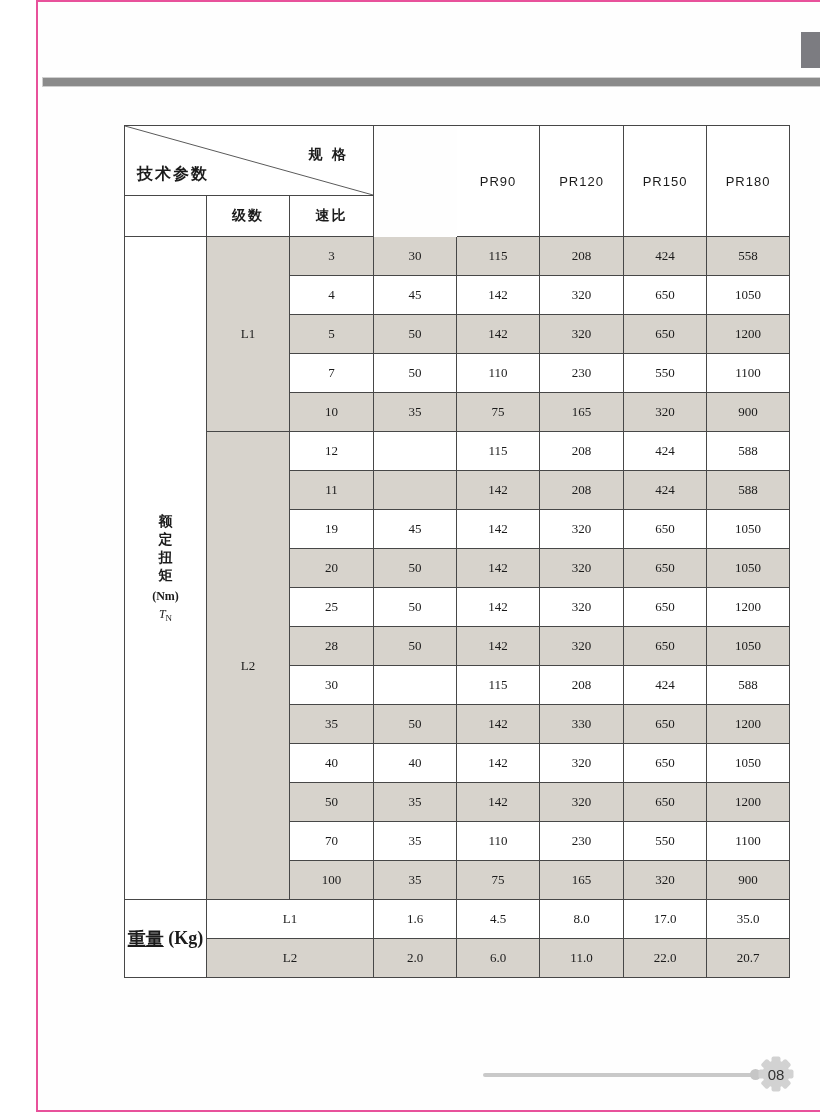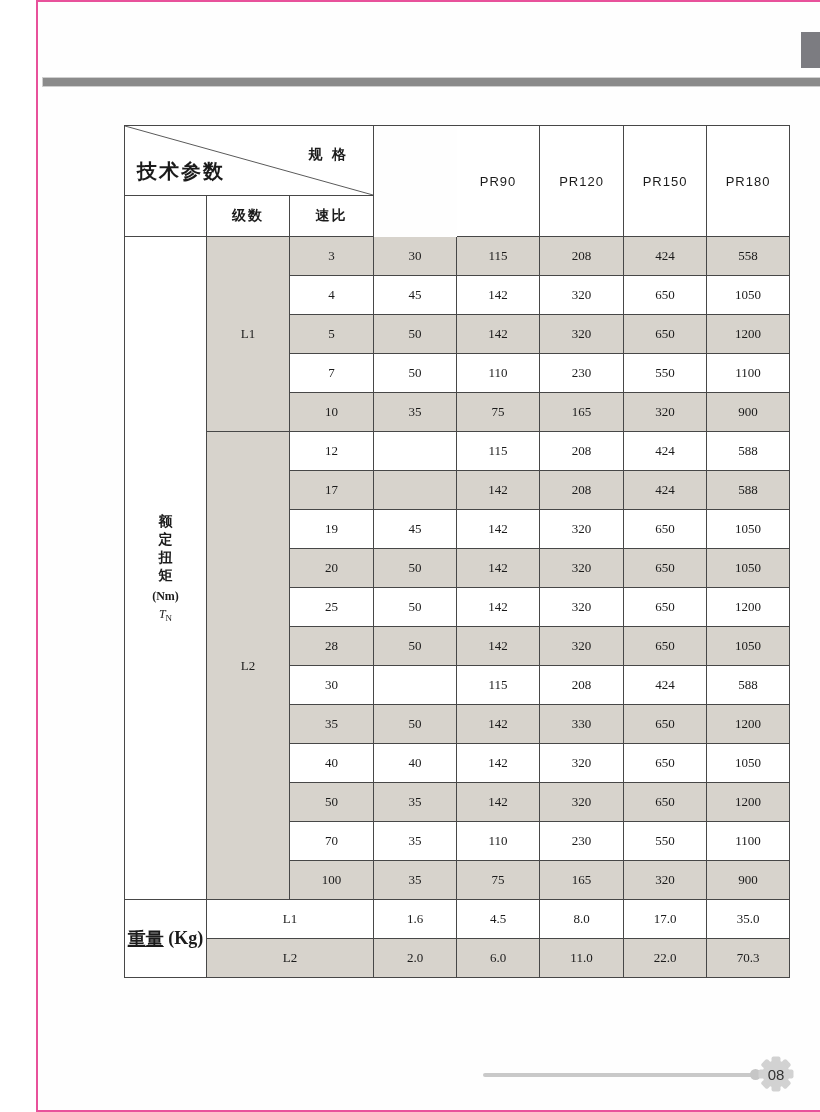--- a/index.html
+++ b/index.html
@@ -14,21 +14,21 @@
        grid-template-rows:70px 41px repeat(17,39px) 39px 39px;
        border-top:1px solid #474747;border-left:1px solid #474747;}
   .c{border-right:1px solid #474747;border-bottom:1px solid #474747;background:#fff;
      display:flex;align-items:center;justify-content:center;font-size:13px;}
   .sh{background:#d7d3cc;}
   .hdr{font-family:"Liberation Sans","DejaVu Sans",sans-serif;font-size:13px;letter-spacing:1px;}
   .zh{font-weight:bold;font-size:14px;letter-spacing:2px;}
   .corner{position:relative;}
   .corner svg{position:absolute;inset:0;width:100%;height:100%;}
   .corner .spec{position:absolute;top:20px;right:24px;font-weight:bold;font-size:14px;letter-spacing:3px;}
-  .corner .param{position:absolute;bottom:10px;left:12px;font-weight:bold;font-size:20px;letter-spacing:2px;}
+  .corner .param{position:absolute;bottom:10px;left:12px;font-weight:bold;font-size:16px;letter-spacing:2px;}
   .tq{flex-direction:column;line-height:1;}
   .tq .ch{font-weight:bold;font-size:14px;display:block;margin:2px 0;}
   .tq .unit{font-size:12px;margin-top:5px;font-weight:bold;}
   .tq .sym{font-size:12px;margin-top:6px;}
   .tq sub{font-size:9px;}
   .grp{font-size:13px;}
   .wl{font-weight:bold;font-size:18px;}
   .wl .u{text-decoration:underline;}
   
   .footer-line{position:absolute;left:447px;top:1073px;width:270px;height:4px;background:#c9c9c9;border-radius:2px;}
@@ -110,21 +110,21 @@
     <div class="c sh" style="grid-area:7/7">320</div>
     <div class="c sh" style="grid-area:7/8">900</div>
 
     <div class="c" style="grid-area:8/3">12</div>
     <div class="c" style="grid-area:8/4"></div>
     <div class="c" style="grid-area:8/5">115</div>
     <div class="c" style="grid-area:8/6">208</div>
     <div class="c" style="grid-area:8/7">424</div>
     <div class="c" style="grid-area:8/8">588</div>
 
-    <div class="c sh" style="grid-area:9/3">17</div>
+    <div class="c sh" style="grid-area:9/3">11</div>
     <div class="c sh" style="grid-area:9/4"></div>
     <div class="c sh" style="grid-area:9/5">142</div>
     <div class="c sh" style="grid-area:9/6">208</div>
     <div class="c sh" style="grid-area:9/7">424</div>
     <div class="c sh" style="grid-area:9/8">588</div>
 
     <div class="c" style="grid-area:10/3">19</div>
     <div class="c" style="grid-area:10/4">45</div>
     <div class="c" style="grid-area:10/5">142</div>
     <div class="c" style="grid-area:10/6">320</div>
@@ -202,21 +202,21 @@
     <div class="c" style="grid-area:20/5">4.5</div>
     <div class="c" style="grid-area:20/6">8.0</div>
     <div class="c" style="grid-area:20/7">17.0</div>
     <div class="c" style="grid-area:20/8">35.0</div>
 
     <div class="c sh" style="grid-area:21/2/22/4">L2</div>
     <div class="c sh" style="grid-area:21/4">2.0</div>
     <div class="c sh" style="grid-area:21/5">6.0</div>
     <div class="c sh" style="grid-area:21/6">11.0</div>
     <div class="c sh" style="grid-area:21/7">22.0</div>
-    <div class="c sh" style="grid-area:21/8">70.3</div>
+    <div class="c sh" style="grid-area:21/8">20.7</div>
   </div>
 
   <div class="footer-line"></div>
   <div class="footer-dot"></div>
   <svg class="gear-wrap" viewBox="-22 -22 44 44">
     <g fill="#d2d2d2">
       <rect x="-4.5" y="-17.5" width="9" height="9" rx="2"></rect>
       <rect x="-4.5" y="-17.5" width="9" height="9" rx="2" transform="rotate(45)"></rect>
       <rect x="-4.5" y="-17.5" width="9" height="9" rx="2" transform="rotate(90)"></rect>
       <rect x="-4.5" y="-17.5" width="9" height="9" rx="2" transform="rotate(135)"></rect>

